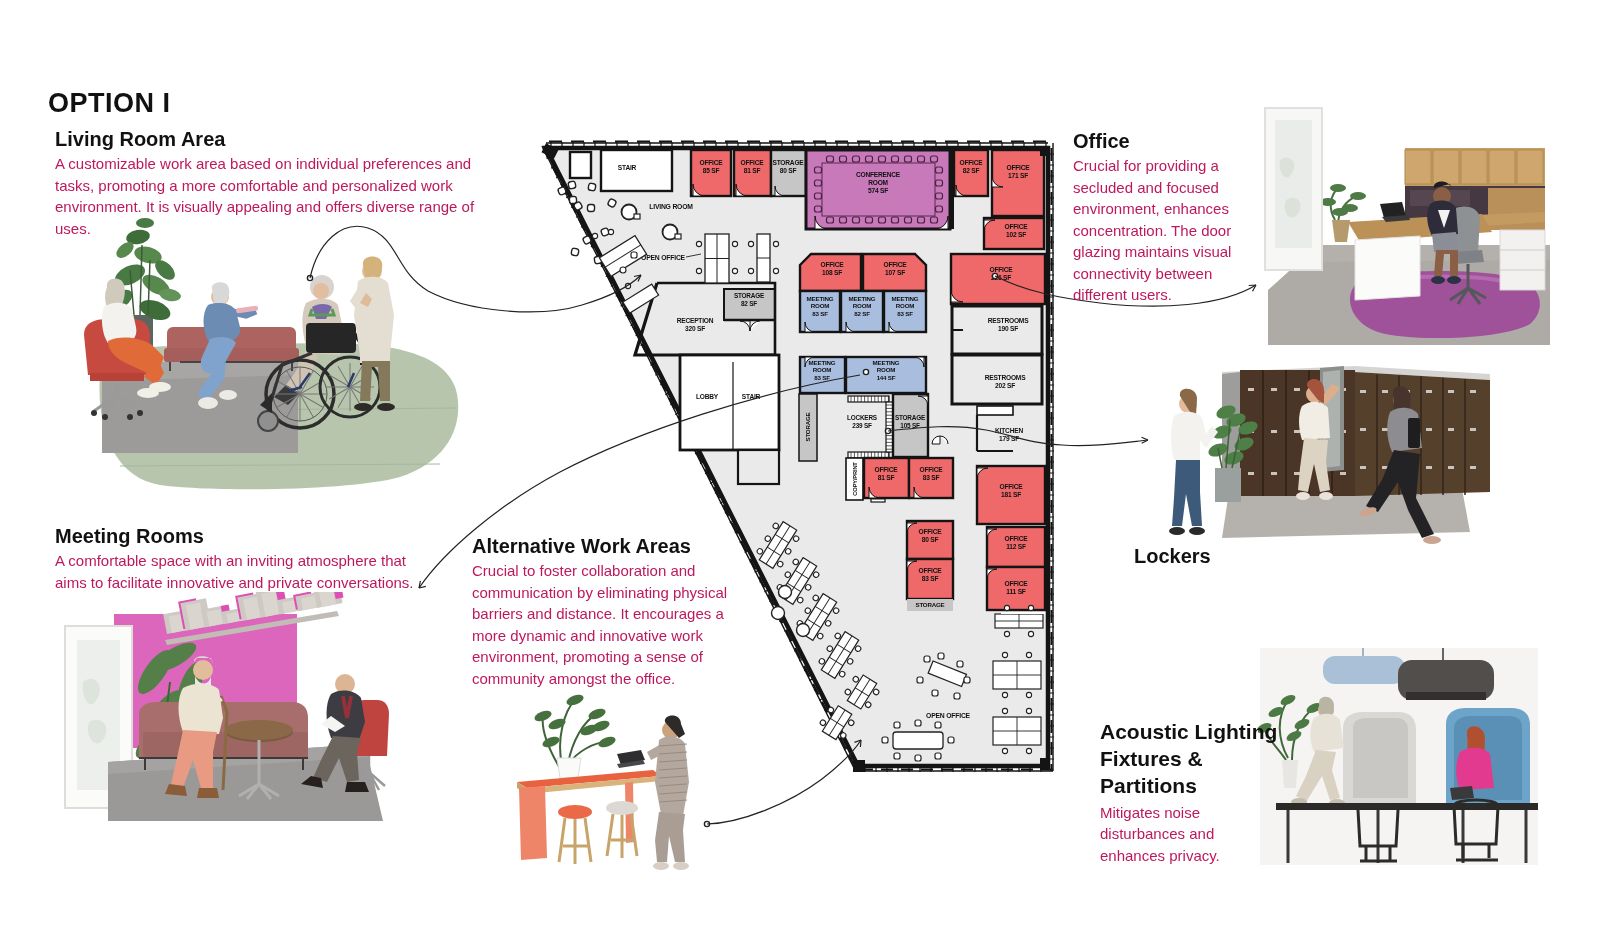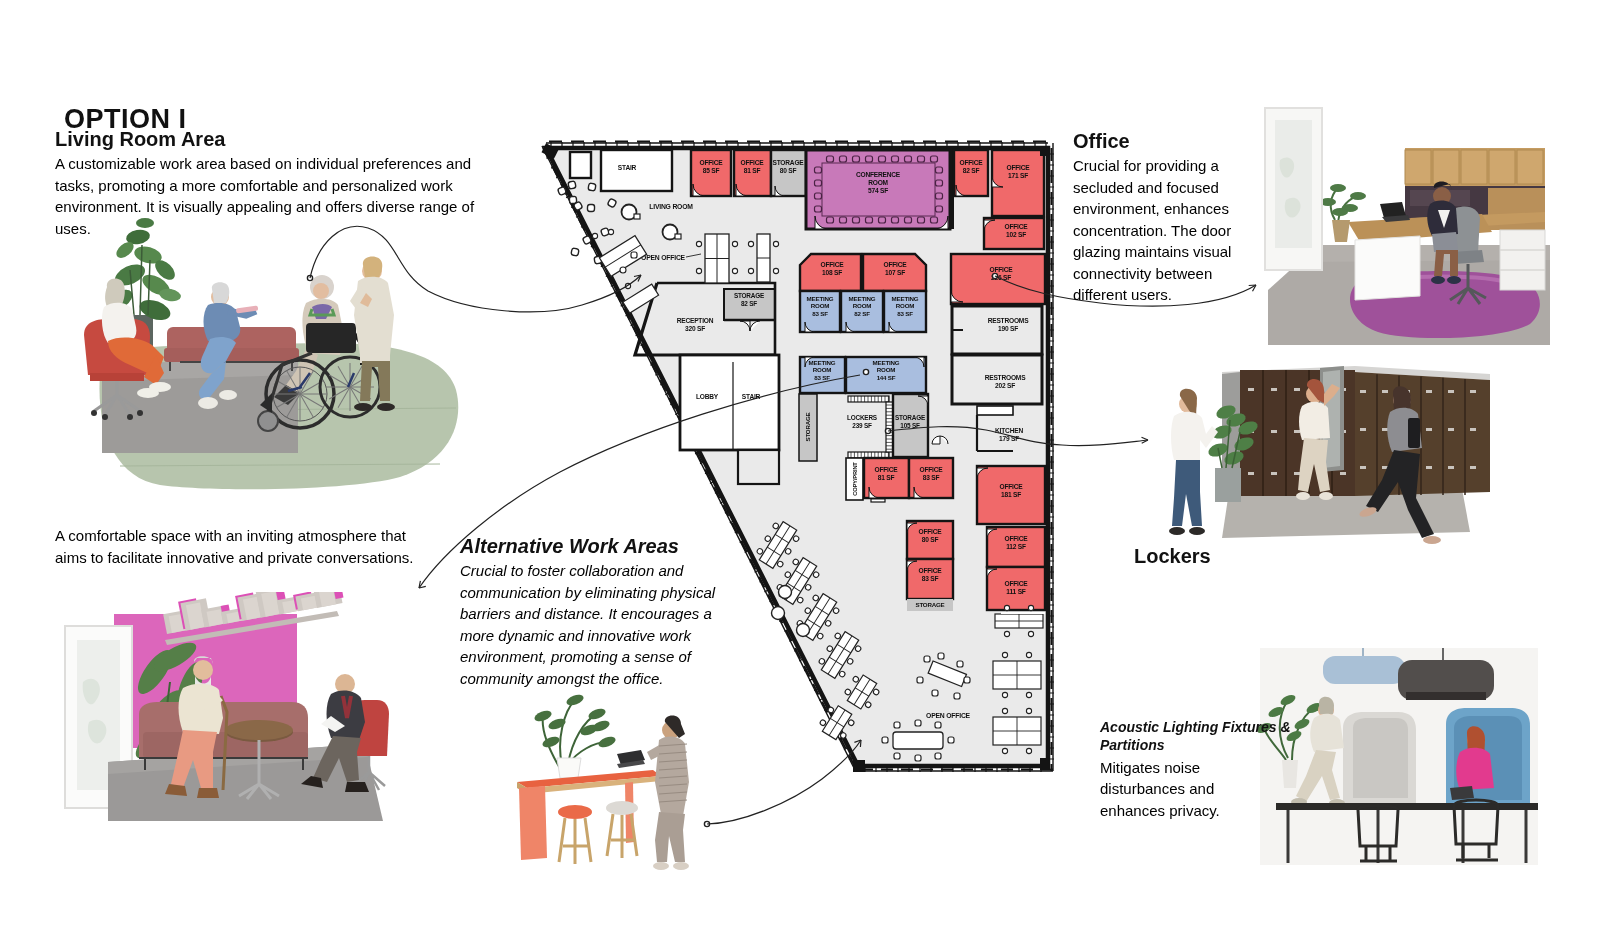--- a/index.html
+++ b/index.html
@@ -1,56 +1,57 @@
 <!DOCTYPE html>
 <html><head>
 <meta charset="utf-8">
 <style>
   html,body{margin:0;padding:0;}
   body{width:1600px;height:938px;background:#fff;position:relative;overflow:hidden;
        font-family:"Liberation Sans",sans-serif;color:#1a1a1a;}
   .abs{position:absolute;}
   div.abs{z-index:3;}
   svg.abs{z-index:1;}
-  h1{font-size:27px;font-weight:bold;letter-spacing:.5px;margin:16px;color:#111;}
+  h1{font-size:27px;font-weight:bold;letter-spacing:.5px;margin:0;color:#111;}
   h2{font-size:20px;font-weight:bold;margin:0 0 2px 0;color:#111;}
   svg .pl{font-family:"Liberation Sans",sans-serif;font-weight:bold;fill:#111;text-anchor:middle;letter-spacing:-0.2px}
-  p{font-size:15px;line-height:21.5px;margin:0;color:#000000;}
+  p{font-size:15px;line-height:21.5px;margin:0;color:#be185d;}
 </style>
 </head>
 <body>
   <div class="abs" style="left:48px;top:88px;">
     <h1>OPTION I</h1>
   </div>
 
   <div class="abs" style="left:55px;top:128px;width:428px;">
     <h2>Living Room Area</h2>
     <p>A customizable work area based on individual preferences and tasks, promoting a more comfortable and personalized work environment. It is visually appealing and offers diverse range of uses.</p>
   </div>
 
   <div class="abs" style="left:55px;top:525px;width:362px;">
+    <h2>Meeting Rooms</h2>
     <p>A comfortable space with an inviting atmosphere that aims to facilitate innovative and private conversations.</p>
   </div>
 
-  <div class="abs" style="left:460px;top:535px;width:262px;font-style:italic;">
+  <div class="abs" style="left:472px;top:535px;width:262px;">
     <h2>Alternative Work Areas</h2>
     <p>Crucial to foster collaboration and communication by eliminating physical barriers and distance. It encourages a more dynamic and innovative work environment, promoting a sense of community amongst the office.</p>
   </div>
 
   <div class="abs" style="left:1073px;top:130px;width:168px;">
     <h2>Office</h2>
     <p>Crucial for providing a secluded and focused environment, enhances concentration. The door glazing maintains visual connectivity between different users.</p>
   </div>
 
   <div class="abs" style="left:1134px;top:545px;width:442px;">
     <h2>Lockers</h2>
   </div>
 
   <div class="abs" style="left:1100px;top:719px;width:200px;">
-    <h2 style="line-height:1.28;font-size:14px;font-style:italic;">Acoustic Lighting Fixtures &amp; Partitions</h2>
+    <h2 style="line-height:1.28;font-size:21px;">Acoustic Lighting Fixtures &amp; Partitions</h2>
     <p style="width:132px;">Mitigates noise disturbances and enhances privacy.</p>
   </div>
 
   <svg class="abs" style="left:535px;top:140px;" width="520" height="635" viewBox="0 0 520 635">
     <g id="plan">
 <polygon points="11,8 513,8 513,626 323,626" fill="#eaeaea" stroke="#141414" stroke-width="4.5"></polygon>
 <line x1="11" y1="3" x2="513" y2="3" stroke="#141414" stroke-width="1.4"></line>
 <line x1="14" y1="1.5" x2="513" y2="1.5" stroke="#141414" stroke-width="2" stroke-dasharray="13 9"></line>
 <line x1="518" y1="3" x2="518" y2="631" stroke="#141414" stroke-width="1.4"></line>
 <line x1="516.5" y1="8" x2="516.5" y2="631" stroke="#141414" stroke-width="2" stroke-dasharray="13 9"></line>

